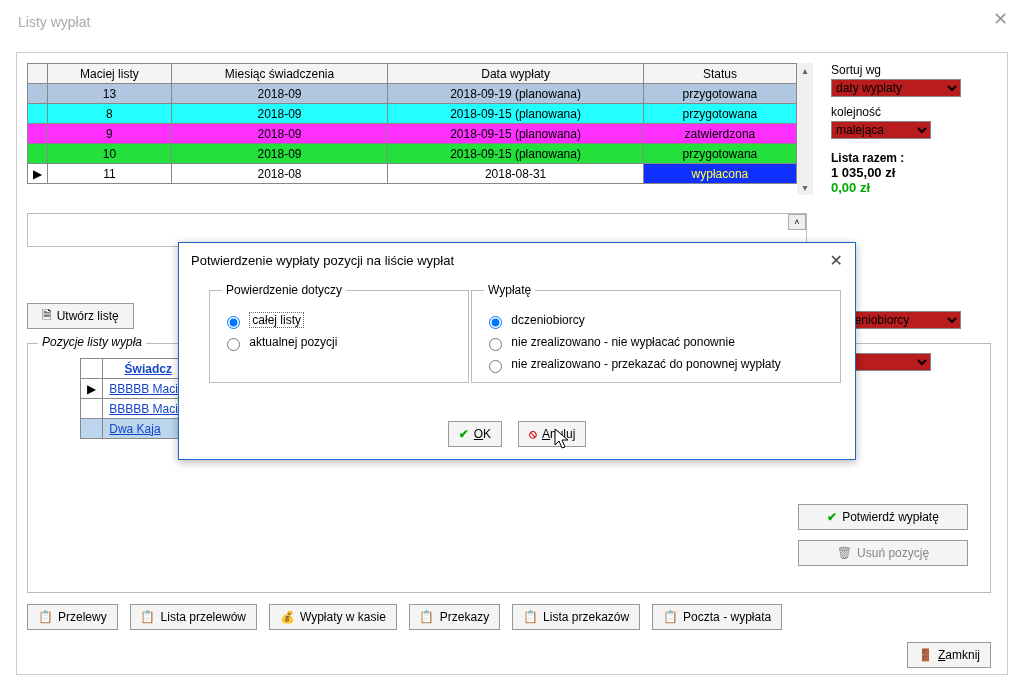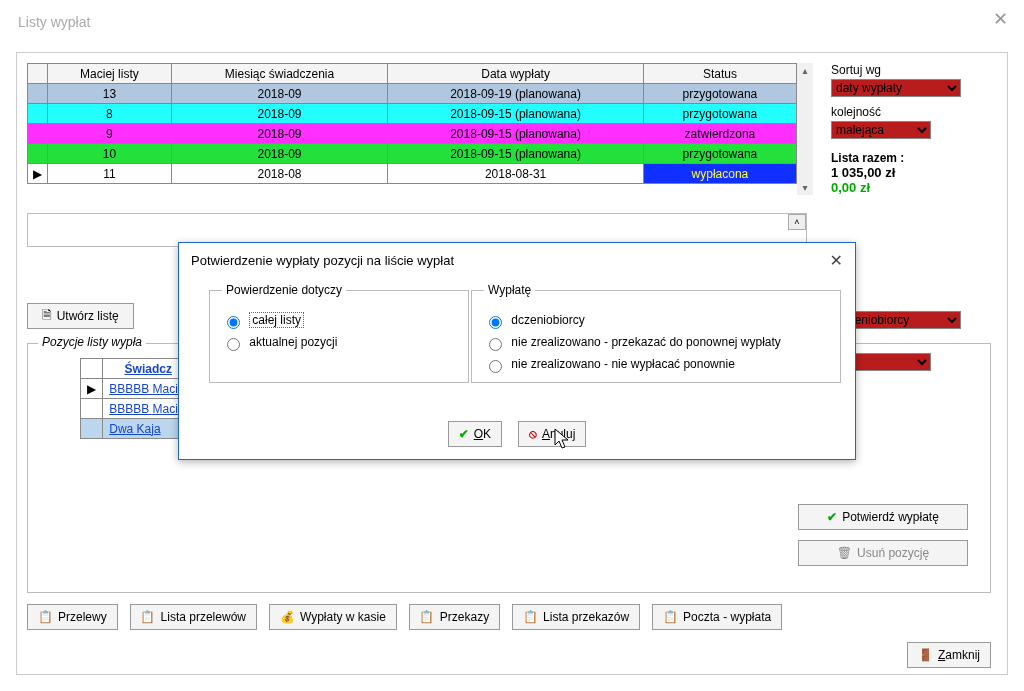--- a/index.html
+++ b/index.html
@@ -350,25 +350,25 @@
     </fieldset>
 
     <fieldset class="fs-wyplate">
       <legend>Wypłatę</legend>
       <label class="radio">
         <input type="radio" name="wyp" checked="" style="">
         <span>dczeniobiorcy</span>
       </label>
       <label class="radio">
         <input type="radio" name="wyp" style="">
+        <span>nie zrealizowano - nie wypłacać ponownie</span>
+      </label>
+      <label class="radio">
+        <input type="radio" name="wyp" style="">
         <span>nie zrealizowano - przekazać do ponownej wypłaty</span>
-      </label>
-      <label class="radio">
-        <input type="radio" name="wyp" style="">
-        <span>nie zrealizowano - nie wypłacać ponownie</span>
       </label>
     </fieldset>
 
     <div class="modal-btns">
       <div class="btn">
         <span class="ico ico-check">✔</span>
         <span><span class="underline-key">O</span>K</span>
       </div>
       <div class="btn">
         <span class="ico ico-no">⦸</span>

